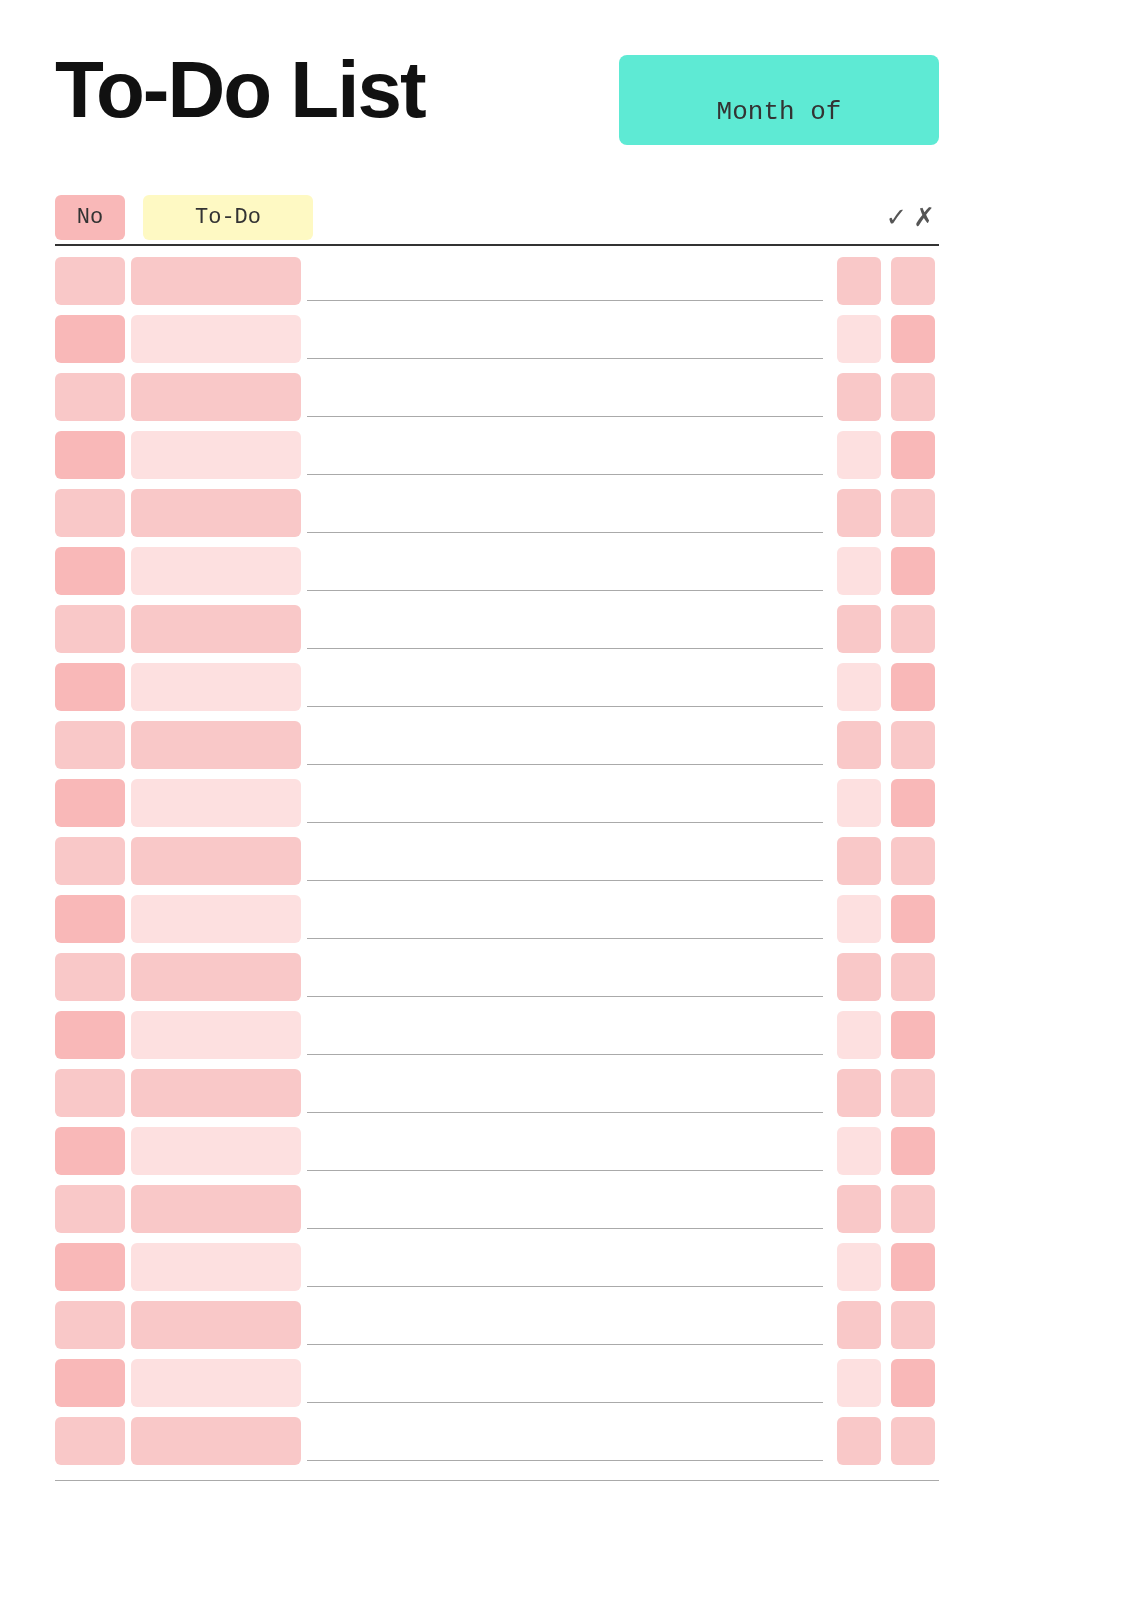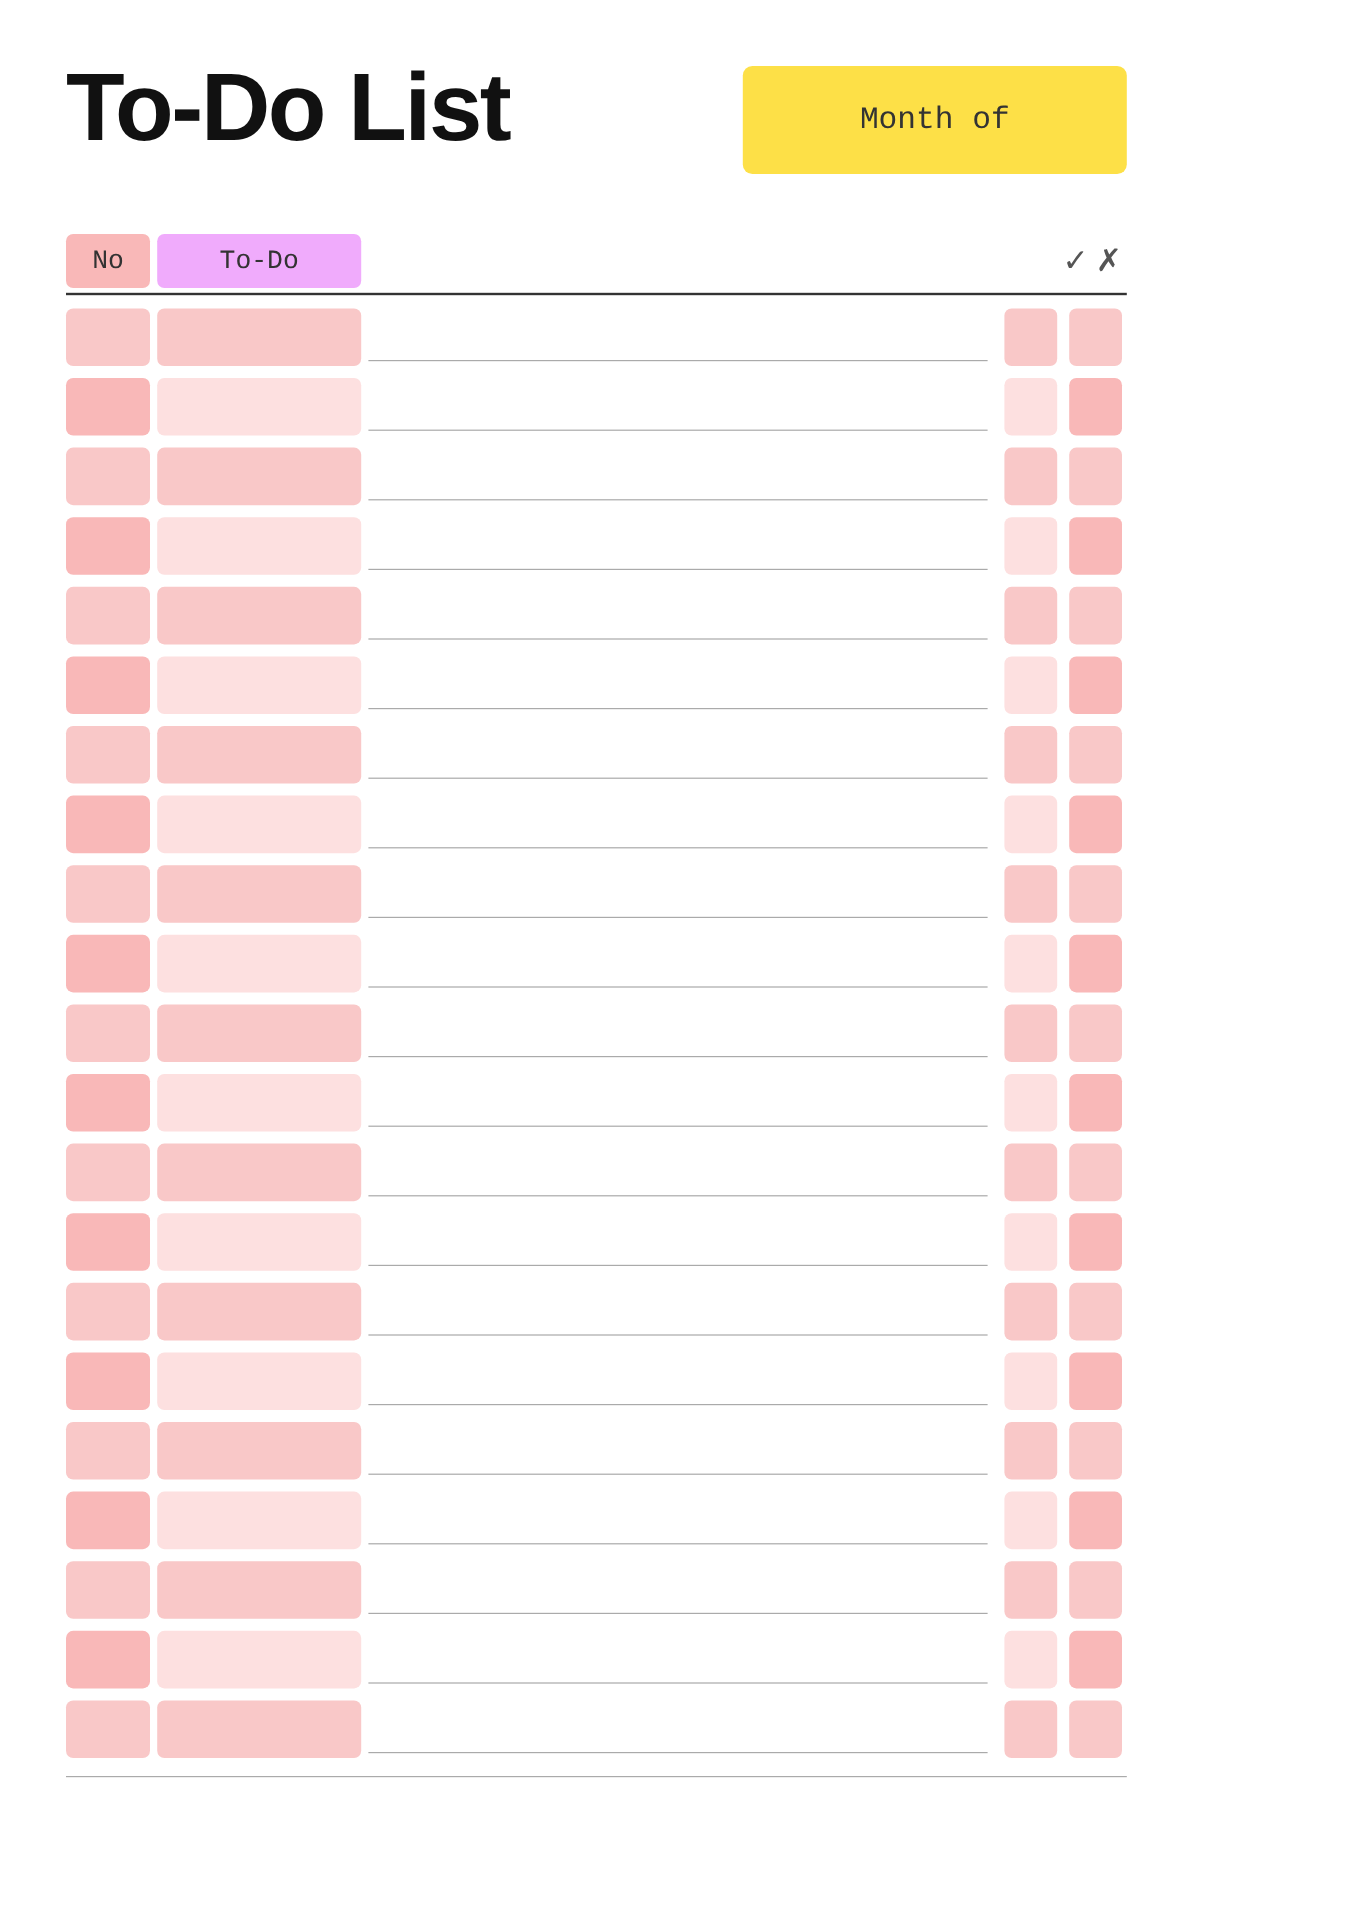--- a/index.html
+++ b/index.html
@@ -30,56 +30,56 @@
     .title {
       font-size: 80px;
       font-weight: 900;
       font-family: 'Arial Black', Arial, sans-serif;
       color: #111;
       line-height: 1;
       letter-spacing: -2px;
     }
 
     .month-box {
-      background: #fde047;
+      background: #5eead4;
       border-radius: 8px;
       padding: 18px 24px;
       font-size: 26px;
       font-family: 'Courier New', monospace;
       color: #333;
       min-width: 320px;
       text-align: center;
       margin-top: 5px;
       min-height: 90px;
       display: flex;
-      align-items: center;
+      align-items: flex-end;
       justify-content: center;
     }
 
     
     .table-header {
       display: grid;
       grid-template-columns: 70px 170px 1fr 48px 48px;
-      gap: 6px;
+      gap: 18px;
       margin-bottom: 4px;
       align-items: center;
     }
 
     .th-cell {
       background: #f9b8b8;
       border-radius: 6px;
       text-align: center;
       padding: 10px 4px;
       font-family: 'Courier New', monospace;
       font-size: 22px;
       color: #333;
     }
 
     .th-cell.todo-col {
-      background: #f0abfc;
+      background: #fef9c3;
     }
 
     .th-icons {
       display: flex;
       gap: 6px;
       align-items: center;
       justify-content: flex-end;
       padding-right: 4px;
     }
 

